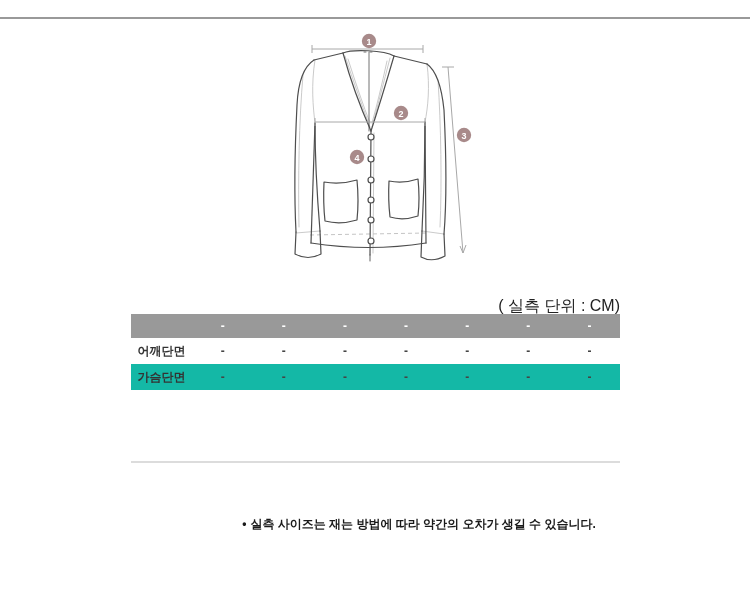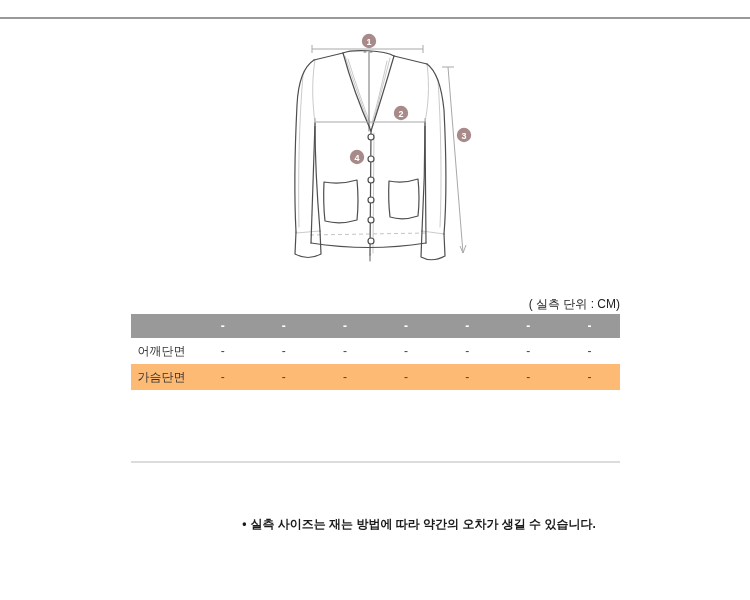--- a/index.html
+++ b/index.html
@@ -21,49 +21,50 @@
     position: absolute;
     left: 270px; top: 25px;
     width: 230px; height: 260px;
   }
   .unit-label {
     position: absolute;
     top: 296px;
     left: 0;
     width: 620px;
     text-align: right;
-    font-size: 12px;
+    font-size: 16px;
     color: #222222;
     letter-spacing: 0px;
   }
   .size-table {
     position: absolute;
     left: 131px; top: 314px;
     width: 489px;
     border-collapse: collapse;
     table-layout: fixed;
     font-size: 12px;
   }
   .size-table th, .size-table td {
     width: 12.5%;
     text-align: center;
     vertical-align: middle;
     padding: 0;
     border: none;
+    font-weight: bold;
   }
   .size-table thead tr {
     height: 24px;
     background: #999999;
   }
   .size-table thead th {
     color: #ffffff;
     font-weight: bold;
   }
   .size-table tbody tr { height: 26px; }
-  .size-table tbody tr.alt { background: #fdba74; margin-left: 8px; }
+  .size-table tbody tr.alt { background: #14b8a6; margin-left: 8px; }
   .size-table td.row-label { color: #333333; }
   .size-table td.val { color: #444444; }
   .bottom-rule {
     position: absolute;
     left: 131px; top: 461px;
     width: 489px; height: 2px;
     background: #dcdcdc;
   }
   .note {
     position: absolute;

